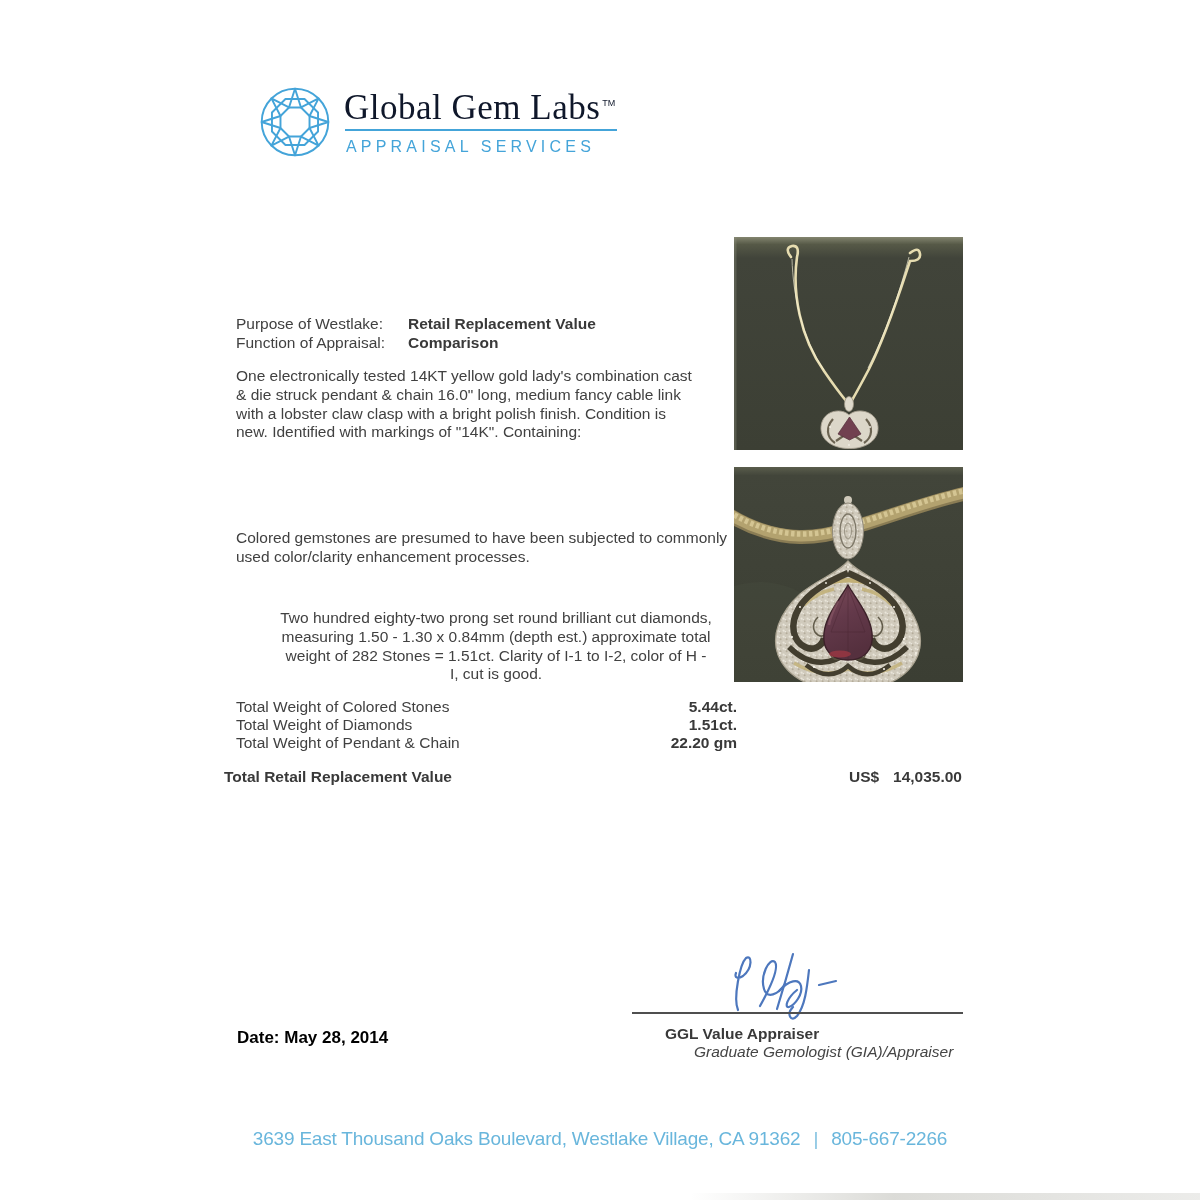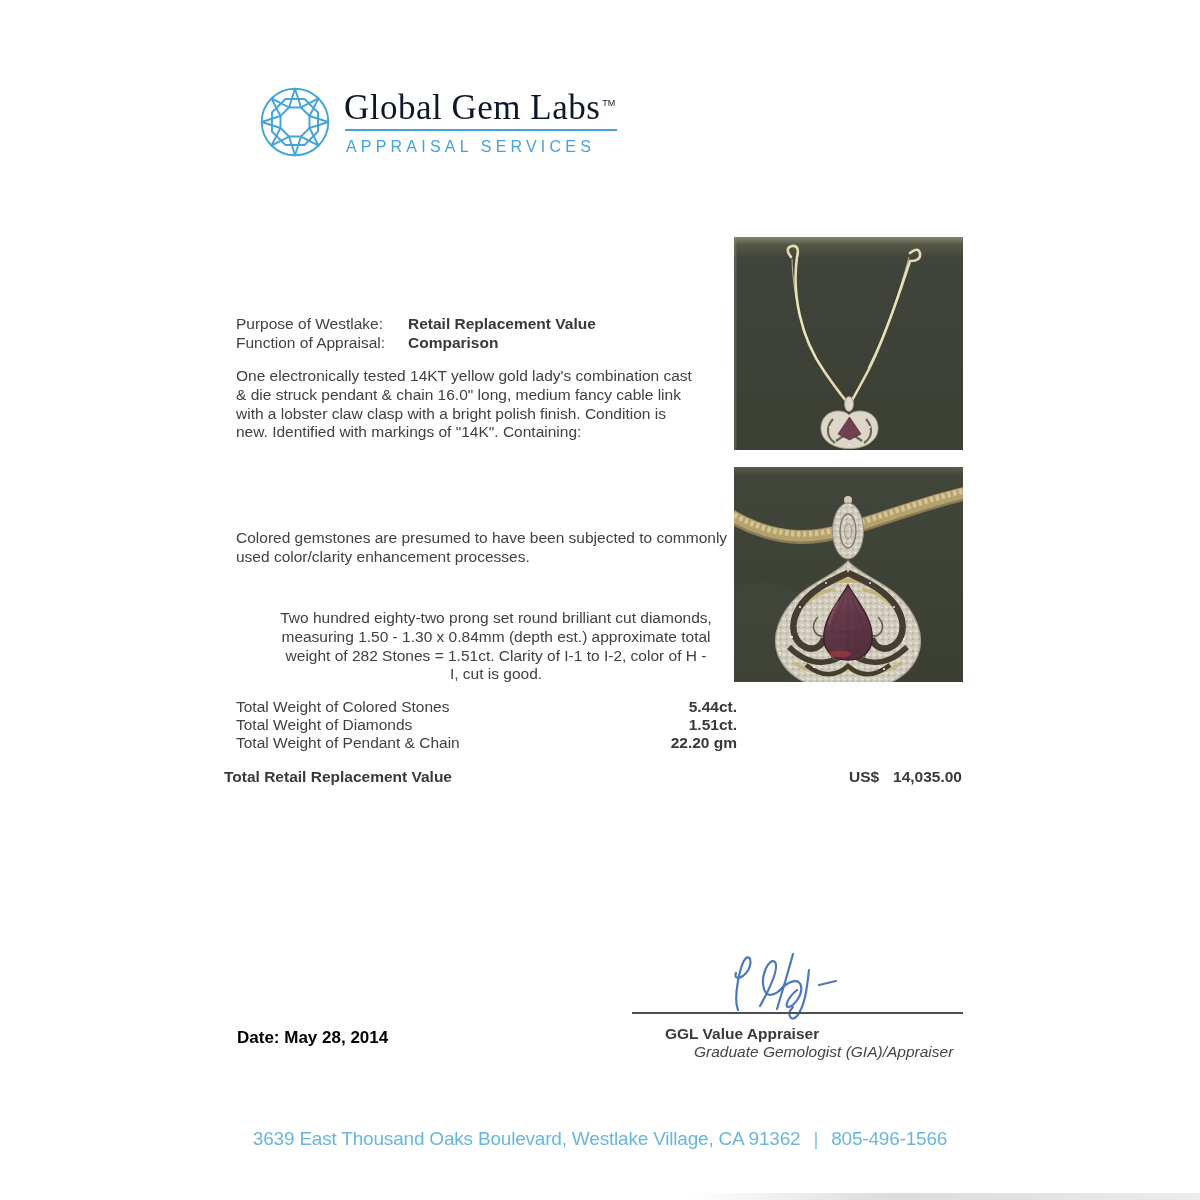--- a/index.html
+++ b/index.html
@@ -235,17 +235,17 @@
       <path d="M119,39 L136,35"></path>
     </g>
   </svg>
   <div class="abs sig-line" style="left:632px;top:1012px;width:331px;"></div>
   <div class="abs appraiser-name" style="left:665px;top:1025px;">GGL Value Appraiser</div>
   <div class="abs appraiser-title" style="left:665px;top:1043px;margin-left:29px;">Graduate Gemologist (GIA)/Appraiser</div>
 
   <div class="abs date-text" style="left:237px;top:1028px;">Date: May 28, 2014</div>
 
   <div class="abs footer" style="left:0;top:1128px;">
-    <span>3639 East Thousand Oaks Boulevard, Westlake Village, CA 91362</span><span class="sep">|</span><span>805-496-1566</span>
+    <span>3639 East Thousand Oaks Boulevard, Westlake Village, CA 91362</span><span class="sep">|</span><span>805-667-2266</span>
   </div>
 
   <div class="abs bottom-shadow"></div>
 </div>
 
 </body></html>

